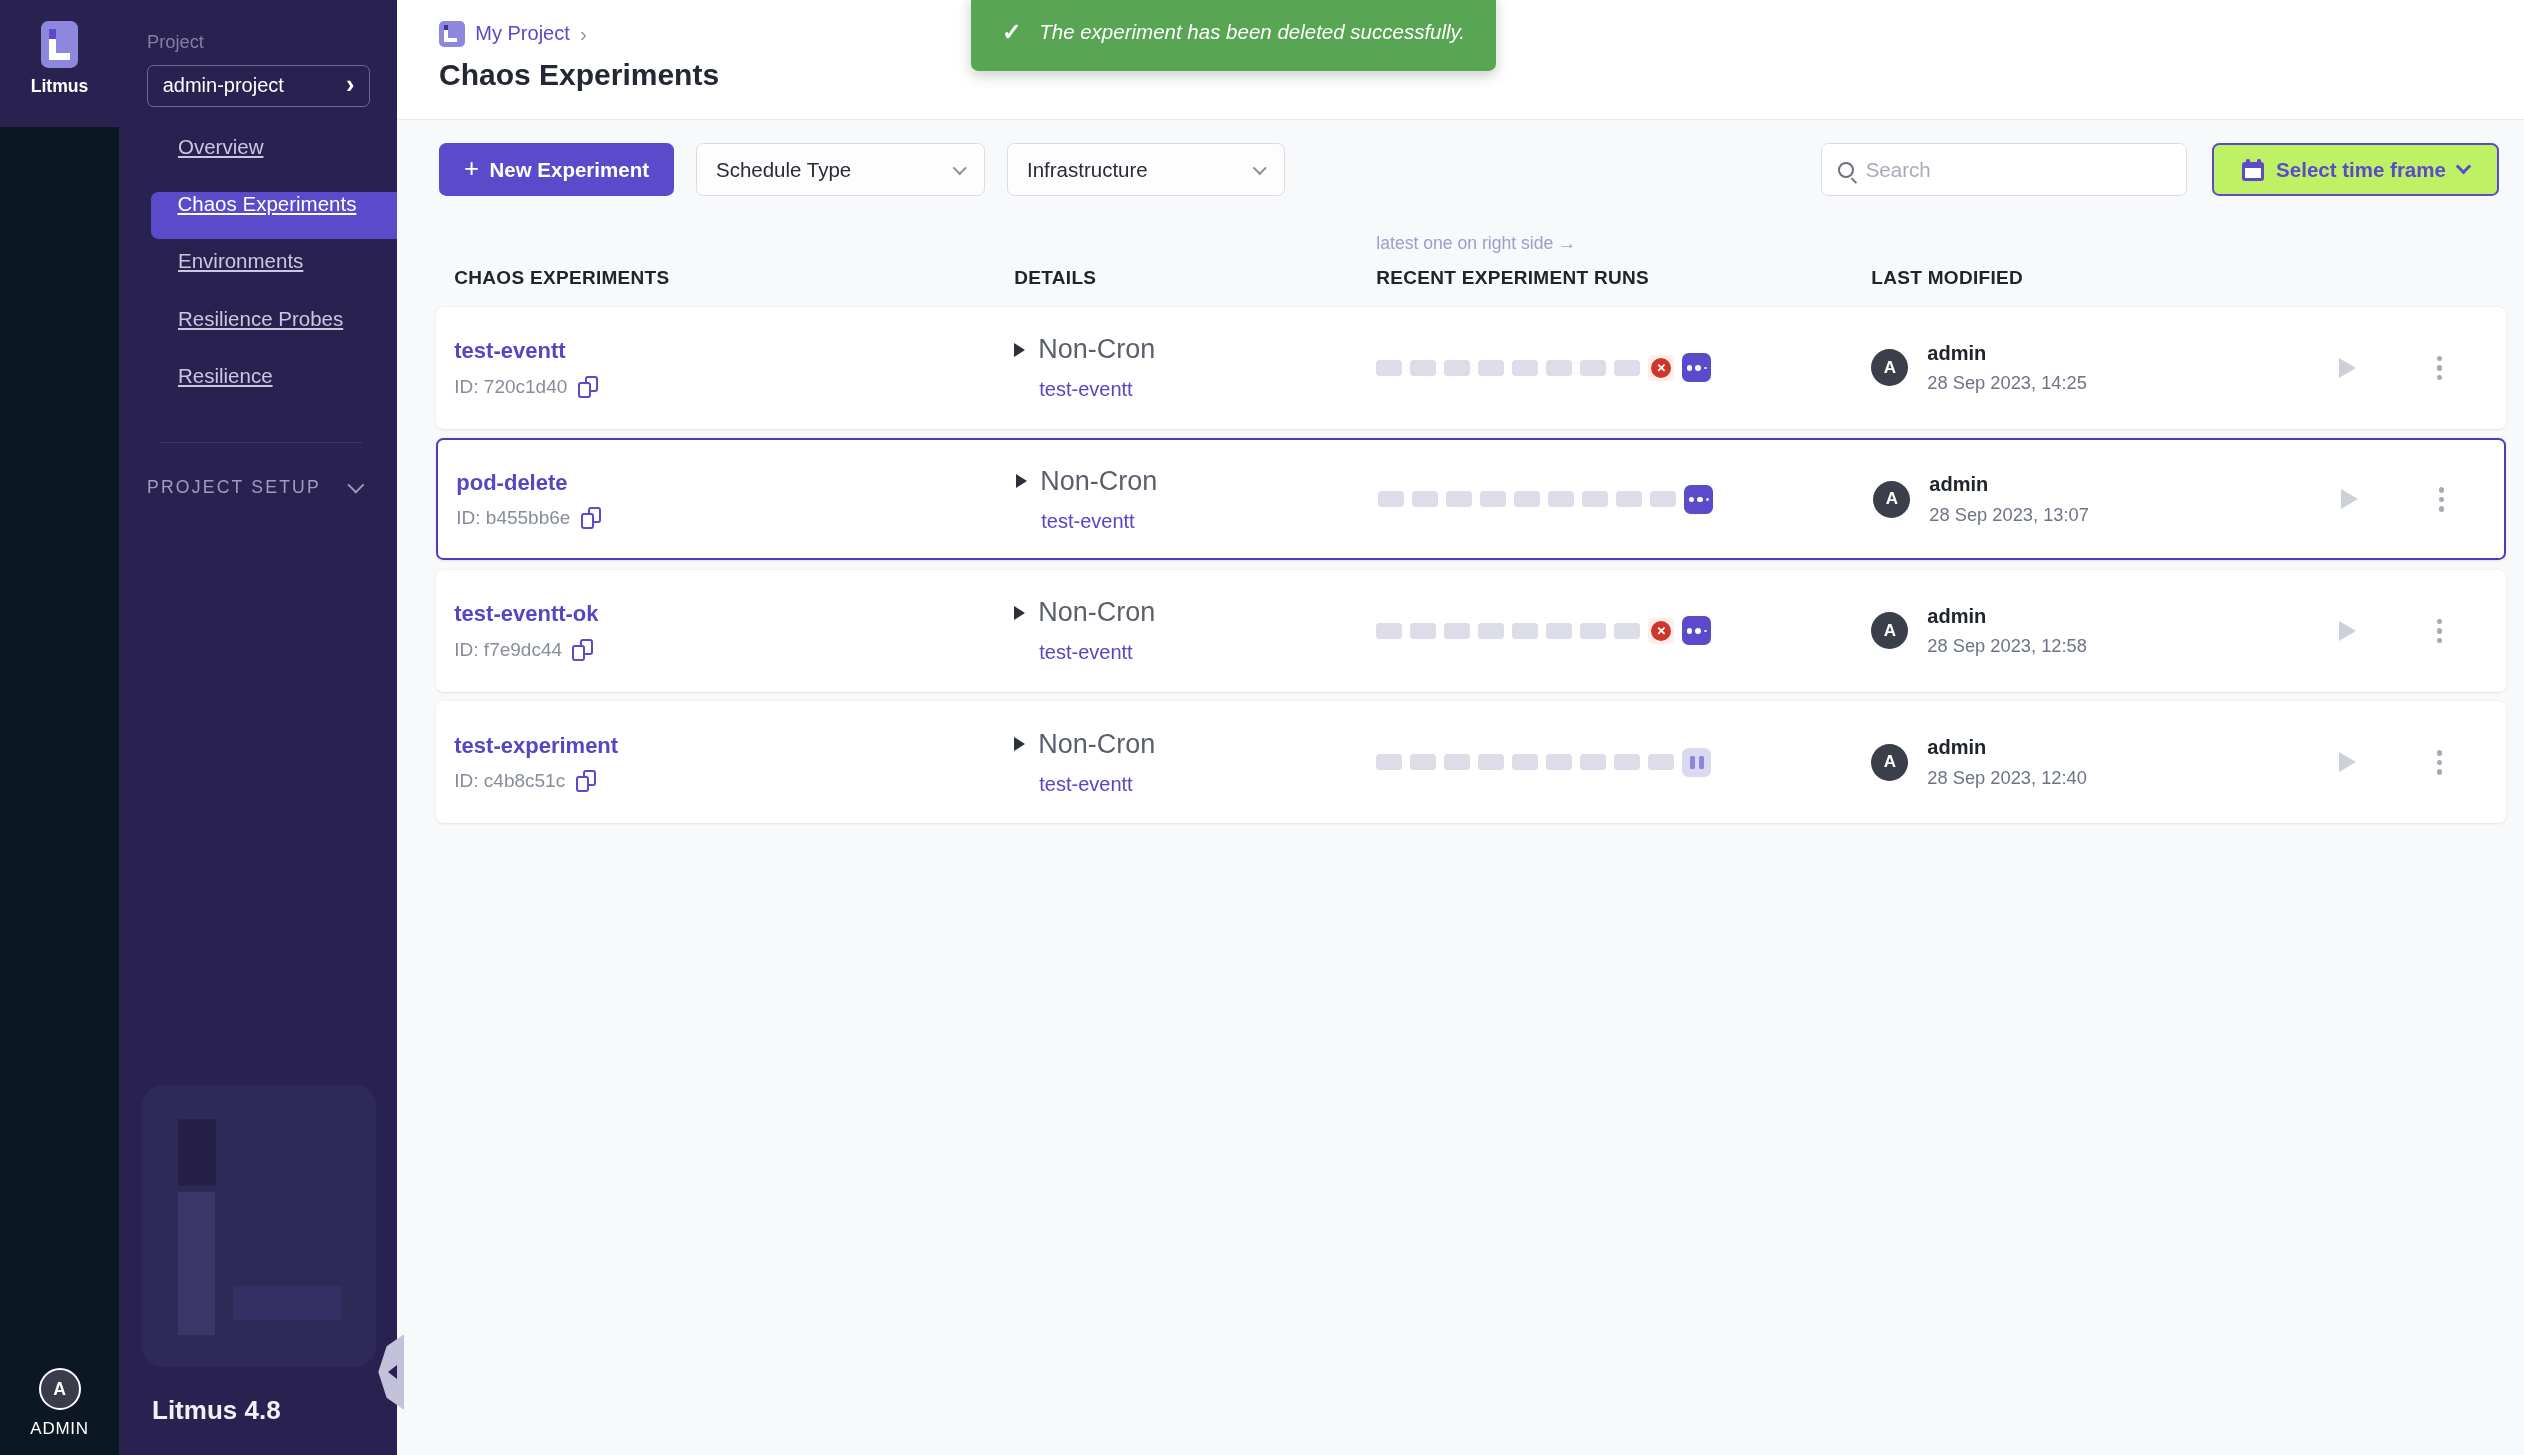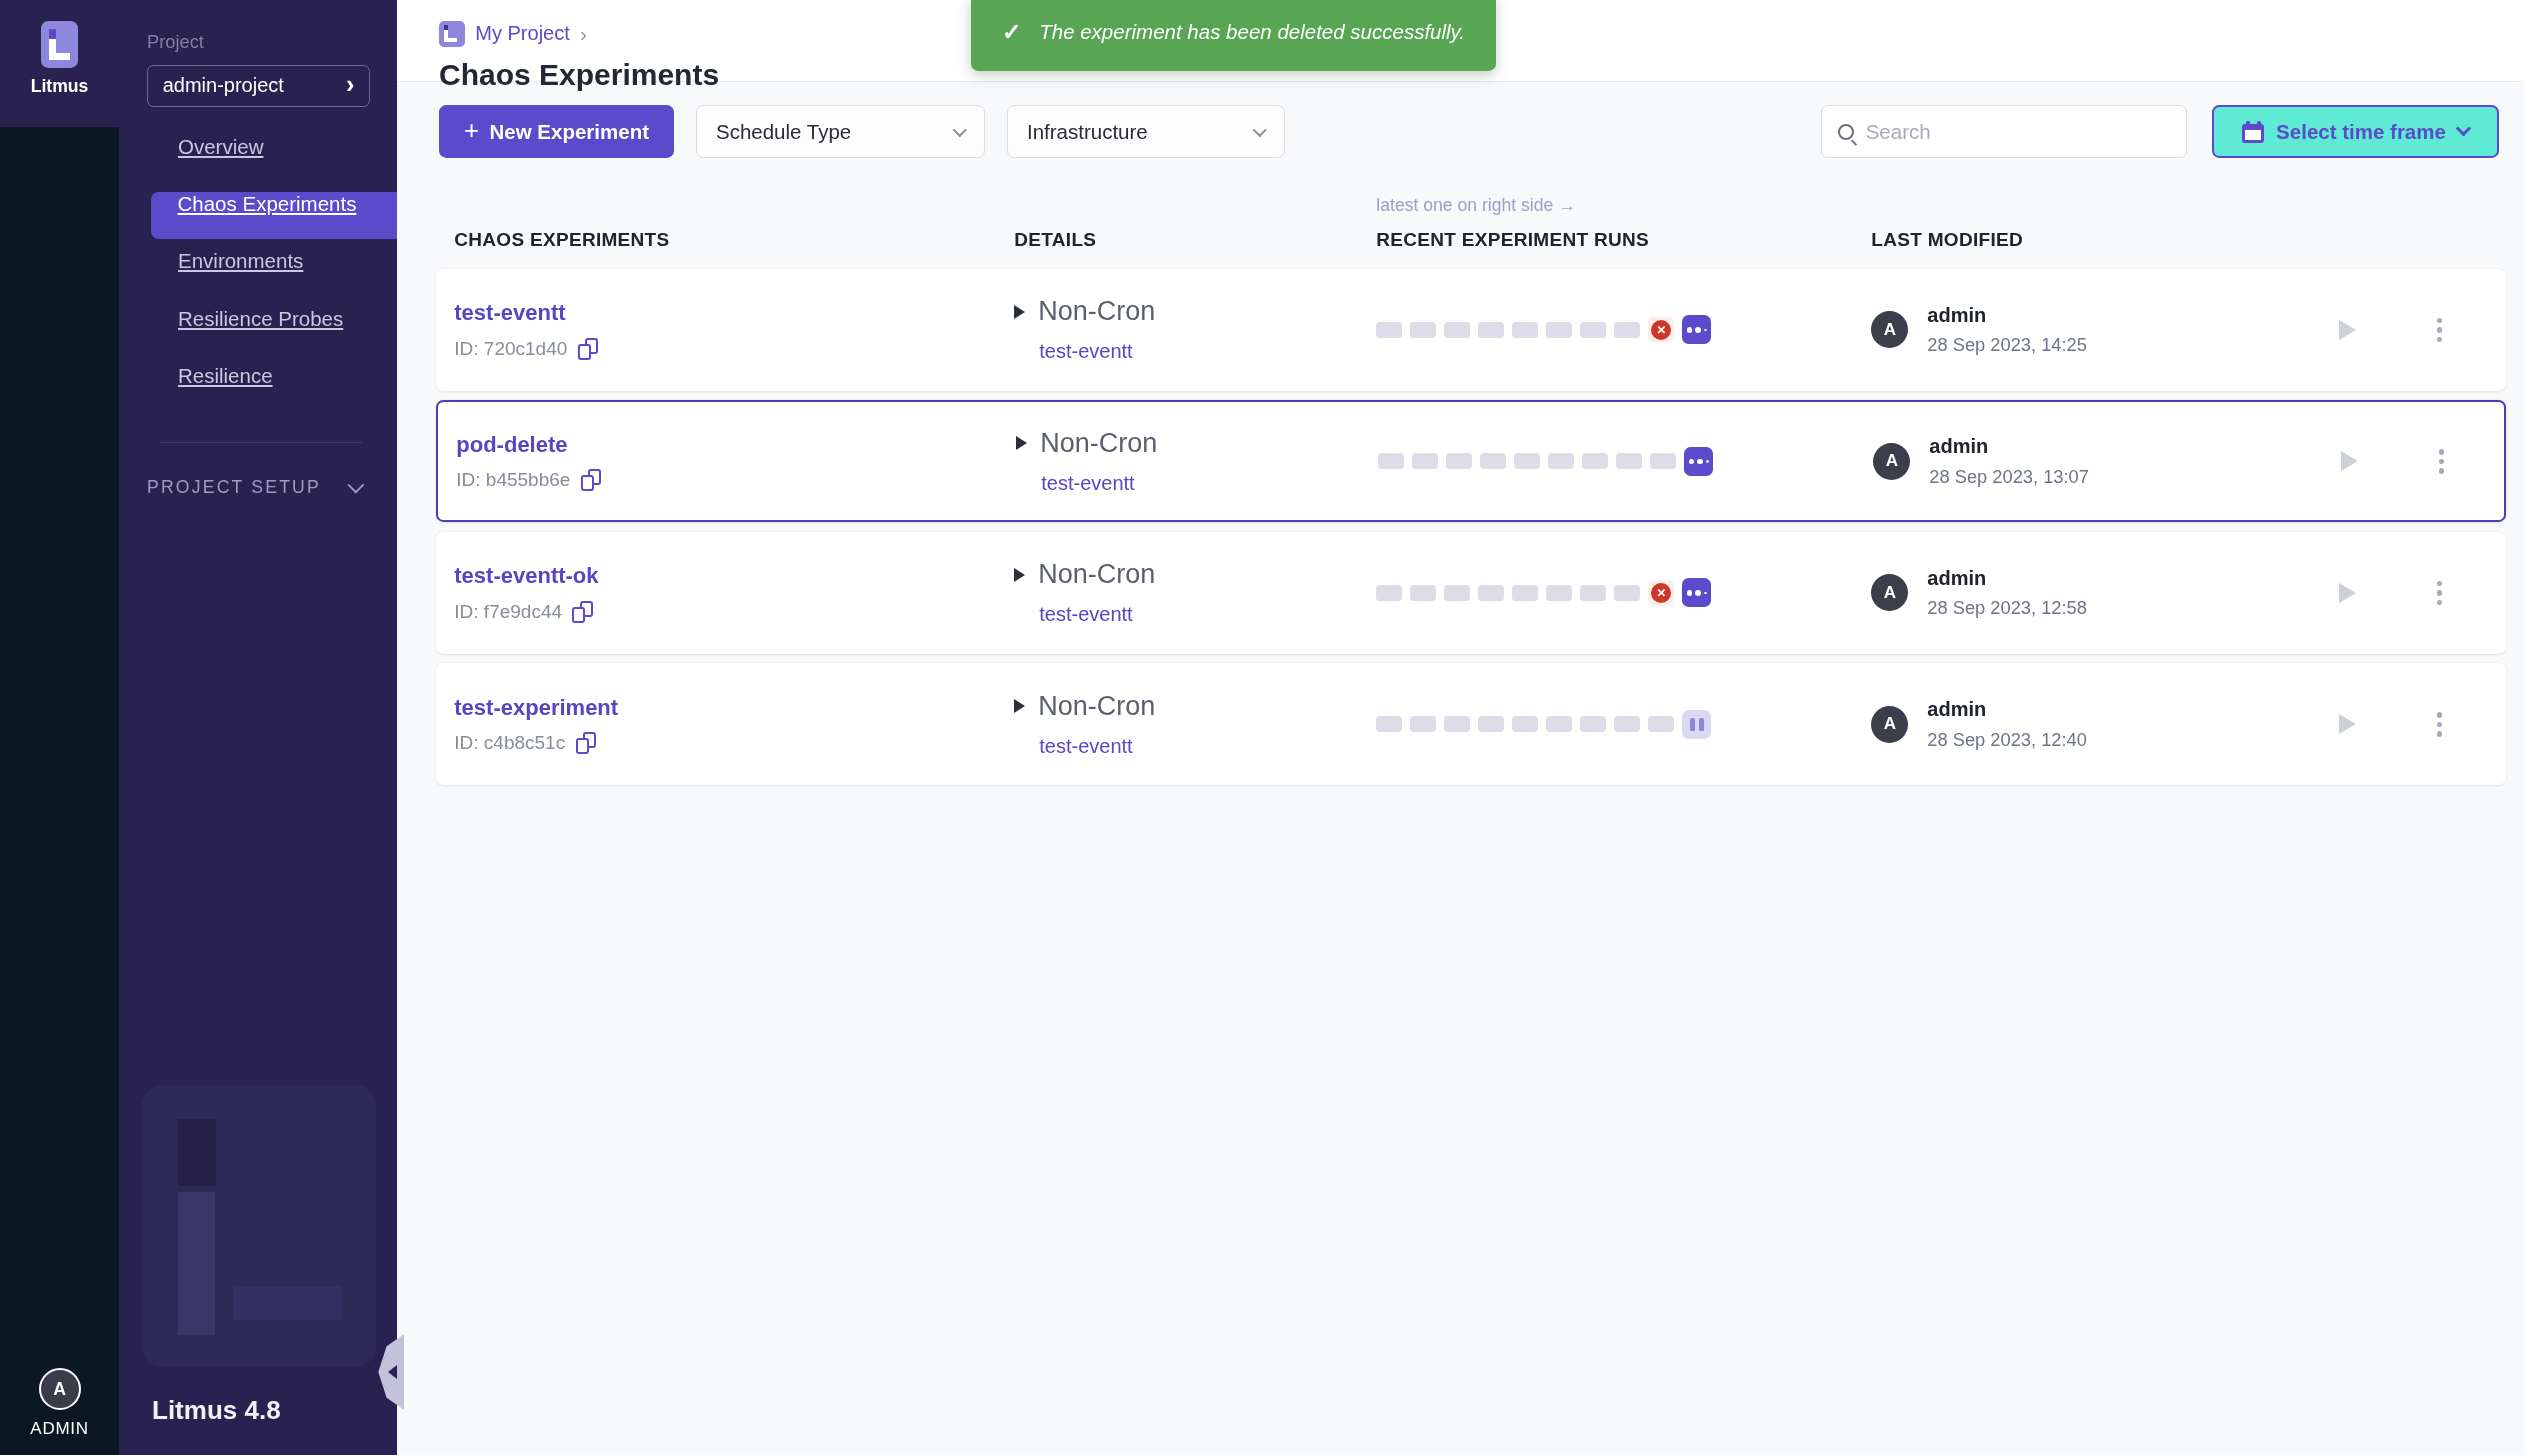--- a/index.html
+++ b/index.html
@@ -33,21 +33,21 @@
   .watermark { position:absolute; left:23.4px; bottom:88px; width:234px; height:282px; background:#2e2a57; border-radius:20.5px; }
   .watermark .w-sq { position:absolute; left:36px; top:34px; width:38px; height:67px; background:#262048; }
   .watermark .w-v { position:absolute; left:36px; top:107px; width:37px; height:143px; background:#3b3668; }
   .watermark .w-h { position:absolute; left:91px; top:201px; width:109px; height:34px; background:#343064; }
   .version { position:absolute; left:33px; bottom:29px; color:#f2f1f8; font-size:26px; font-weight:bold; }
   .collapse-handle { position:absolute; right:-7.3px; bottom:45px; width:26px; height:76px; background:#c4c2db; clip-path:polygon(100% 0, 100% 100%, 32% 84%, 0 50%, 32% 16%); display:flex; align-items:center; justify-content:center; cursor:pointer; }
   .collapse-handle .tri { width:0; height:0; border-top:7.3px solid transparent; border-bottom:7.3px solid transparent; border-right:9.5px solid #292250; margin-left:1.5px; }
 
   
   .main { flex:1; position:relative; background:#f8f9fb; }
-  .page-head { background:#ffffff; height:82px; border-bottom:1.5px solid #e8eaf0; padding:20.5px 0 0 42px; }
+  .page-head { background:#ffffff; height:120px; border-bottom:1.5px solid #e8eaf0; padding:20.5px 0 0 42px; }
   .crumb-row { display:flex; align-items:center; gap:10.3px; }
   .crumb-logo { width:26px; height:26px; background:#8d87de; border-radius:5.1px; position:relative; flex:none; }
   .crumb-logo .l-v { position:absolute; left:5.1px; bottom:4.4px; width:3.7px; height:11.7px; background:#ffffff; }
   .crumb-logo .l-h { position:absolute; left:8.8px; bottom:4.4px; width:8.8px; height:3.7px; background:#ffffff; }
   .crumb-logo .l-t { position:absolute; left:5.1px; top:4.4px; width:3.7px; height:7.3px; background:#3f3393; }
   .crumb-link { color:#5b4ac9; font-size:20px; cursor:pointer; }
   .crumb-sep { color:#8d93a0; font-size:20.5px; }
   .page-title { margin-top:11.7px; color:#232834; font-size:30px; font-weight:bold; }
 
   
@@ -62,21 +62,21 @@
   .btn-new .lbl { font-size:20.5px; font-weight:bold; }
   .select { height:53px; background:#fdfdfe; border:1.5px solid #d9dce3; border-radius:7.3px; display:flex; align-items:center; padding:0 19px; color:#272c35; font-size:20.5px; cursor:pointer; flex:none; }
   .select .sel-chev { margin-left:auto; width:9.5px; height:9.5px; border-right:2.2px solid #8b909c; border-bottom:2.2px solid #8b909c; transform:rotate(45deg); margin-top:-4.4px; }
   .sel-schedule { width:289px; margin-left:22px; }
   .sel-infra { width:278px; margin-left:22px; }
   .search-box { margin-left:auto; width:366px; height:53px; background:#ffffff; border:1.5px solid #d9dce3; border-radius:7.3px; display:flex; align-items:center; padding:0 16px; gap:11.7px; }
   .search-glass { width:16px; height:16px; border:2.2px solid #6b7078; border-radius:50%; position:relative; flex:none; }
   .search-glass::after { content:""; position:absolute; width:2.2px; height:7.3px; background:#6b7078; left:13px; top:13px; transform:rotate(-45deg); }
   .search-box input { border:none; outline:none; font-size:20.5px; color:#272c35; width:100%; background:transparent; font-family:"Liberation Sans", sans-serif; }
   .search-box input::placeholder { color:#a7abb8; }
-  .btn-timeframe { margin-left:25px; width:287px; height:53px; background:#5eead4; border:2.2px solid #5b4ac9; border-radius:7.3px; color:#5b4ac9; display:flex; align-items:center; justify-content:center; gap:11.7px; cursor:pointer; flex:none; }
+  .btn-timeframe { margin-left:25px; width:287px; height:53px; background:#bef264; border:2.2px solid #5b4ac9; border-radius:7.3px; color:#5b4ac9; display:flex; align-items:center; justify-content:center; gap:11.7px; cursor:pointer; flex:none; }
   .btn-timeframe .lbl { font-size:20.5px; font-weight:bold; }
   .cal-icon { width:22px; height:22px; position:relative; flex:none; }
   .cal-icon .body { position:absolute; left:0; top:2.9px; width:22px; height:19px; background:#5b4ac9; border-radius:2.9px; }
   .cal-icon .ring1,.cal-icon .ring2 { position:absolute; top:0; width:3.7px; height:6.6px; background:#5b4ac9; border-radius:1.5px; }
   .cal-icon .ring1{ left:3.7px; } .cal-icon .ring2{ right:3.7px; }
   .cal-icon .grid { position:absolute; left:2.9px; top:8.8px; width:16px; height:10.3px;
       background:linear-gradient(#fff,#fff); background-size:100% 1.5px; background-repeat:repeat-y;
       background-image:repeating-linear-gradient(0deg,#ffffff 0 1.5px,transparent 1.5px 4.4px),repeating-linear-gradient(90deg,#ffffff 0 1.5px,transparent 1.5px 5.1px); }
   .tf-chev { width:11px; height:11px; border-right:3.7px solid #5b4ac9; border-bottom:3.7px solid #5b4ac9; transform:rotate(45deg); margin-top:-5.9px; }
 

